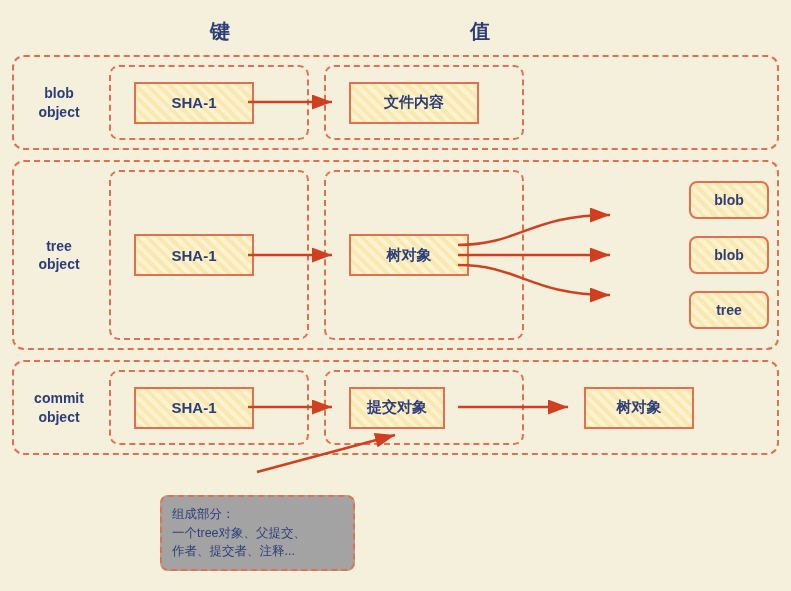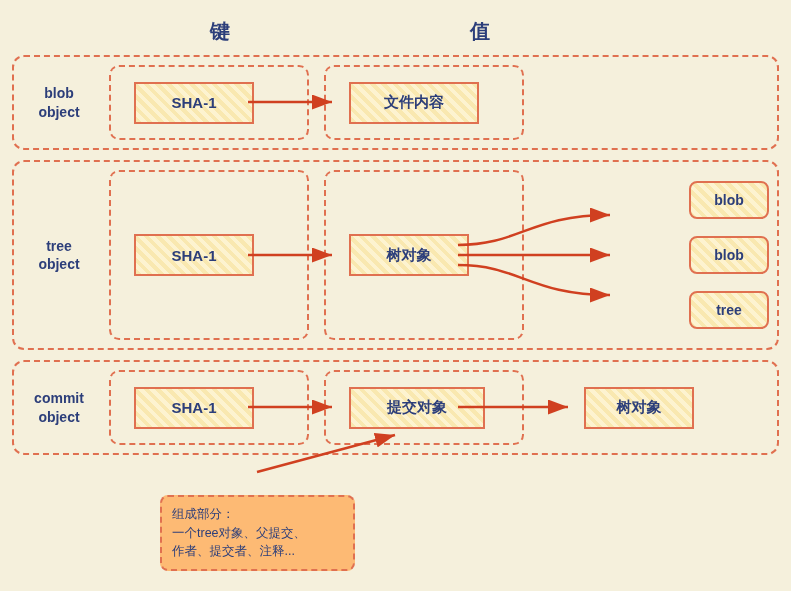--- a/index.html
+++ b/index.html
@@ -205,21 +205,21 @@
       transform: translateY(-50%);
       width: 120px;
       height: 42px;
     }
 
     
     .commitobj {
       left: 335px;
       top: 50%;
       transform: translateY(-50%);
-      width: 136px;
+      width: 96px;
       height: 42px;
     }
 
     
     .treeobj-commit {
       left: 570px;
       top: 50%;
       transform: translateY(-50%);
       width: 110px;
       height: 42px;
@@ -234,21 +234,21 @@
       height: 591px;
       pointer-events: none;
     }
 
     
     .note-box {
       position: absolute;
       bottom: 20px;
       left: 160px;
       width: 195px;
-      background: #fdba74;
+      background: #a3a3a3;
       border: 2px dashed #e07050;
       border-radius: 8px;
       padding: 8px 10px;
       font-size: 12.5px;
       color: #2c3e7a;
       line-height: 1.5;
     }
   </style>
 </head>
 <body>

